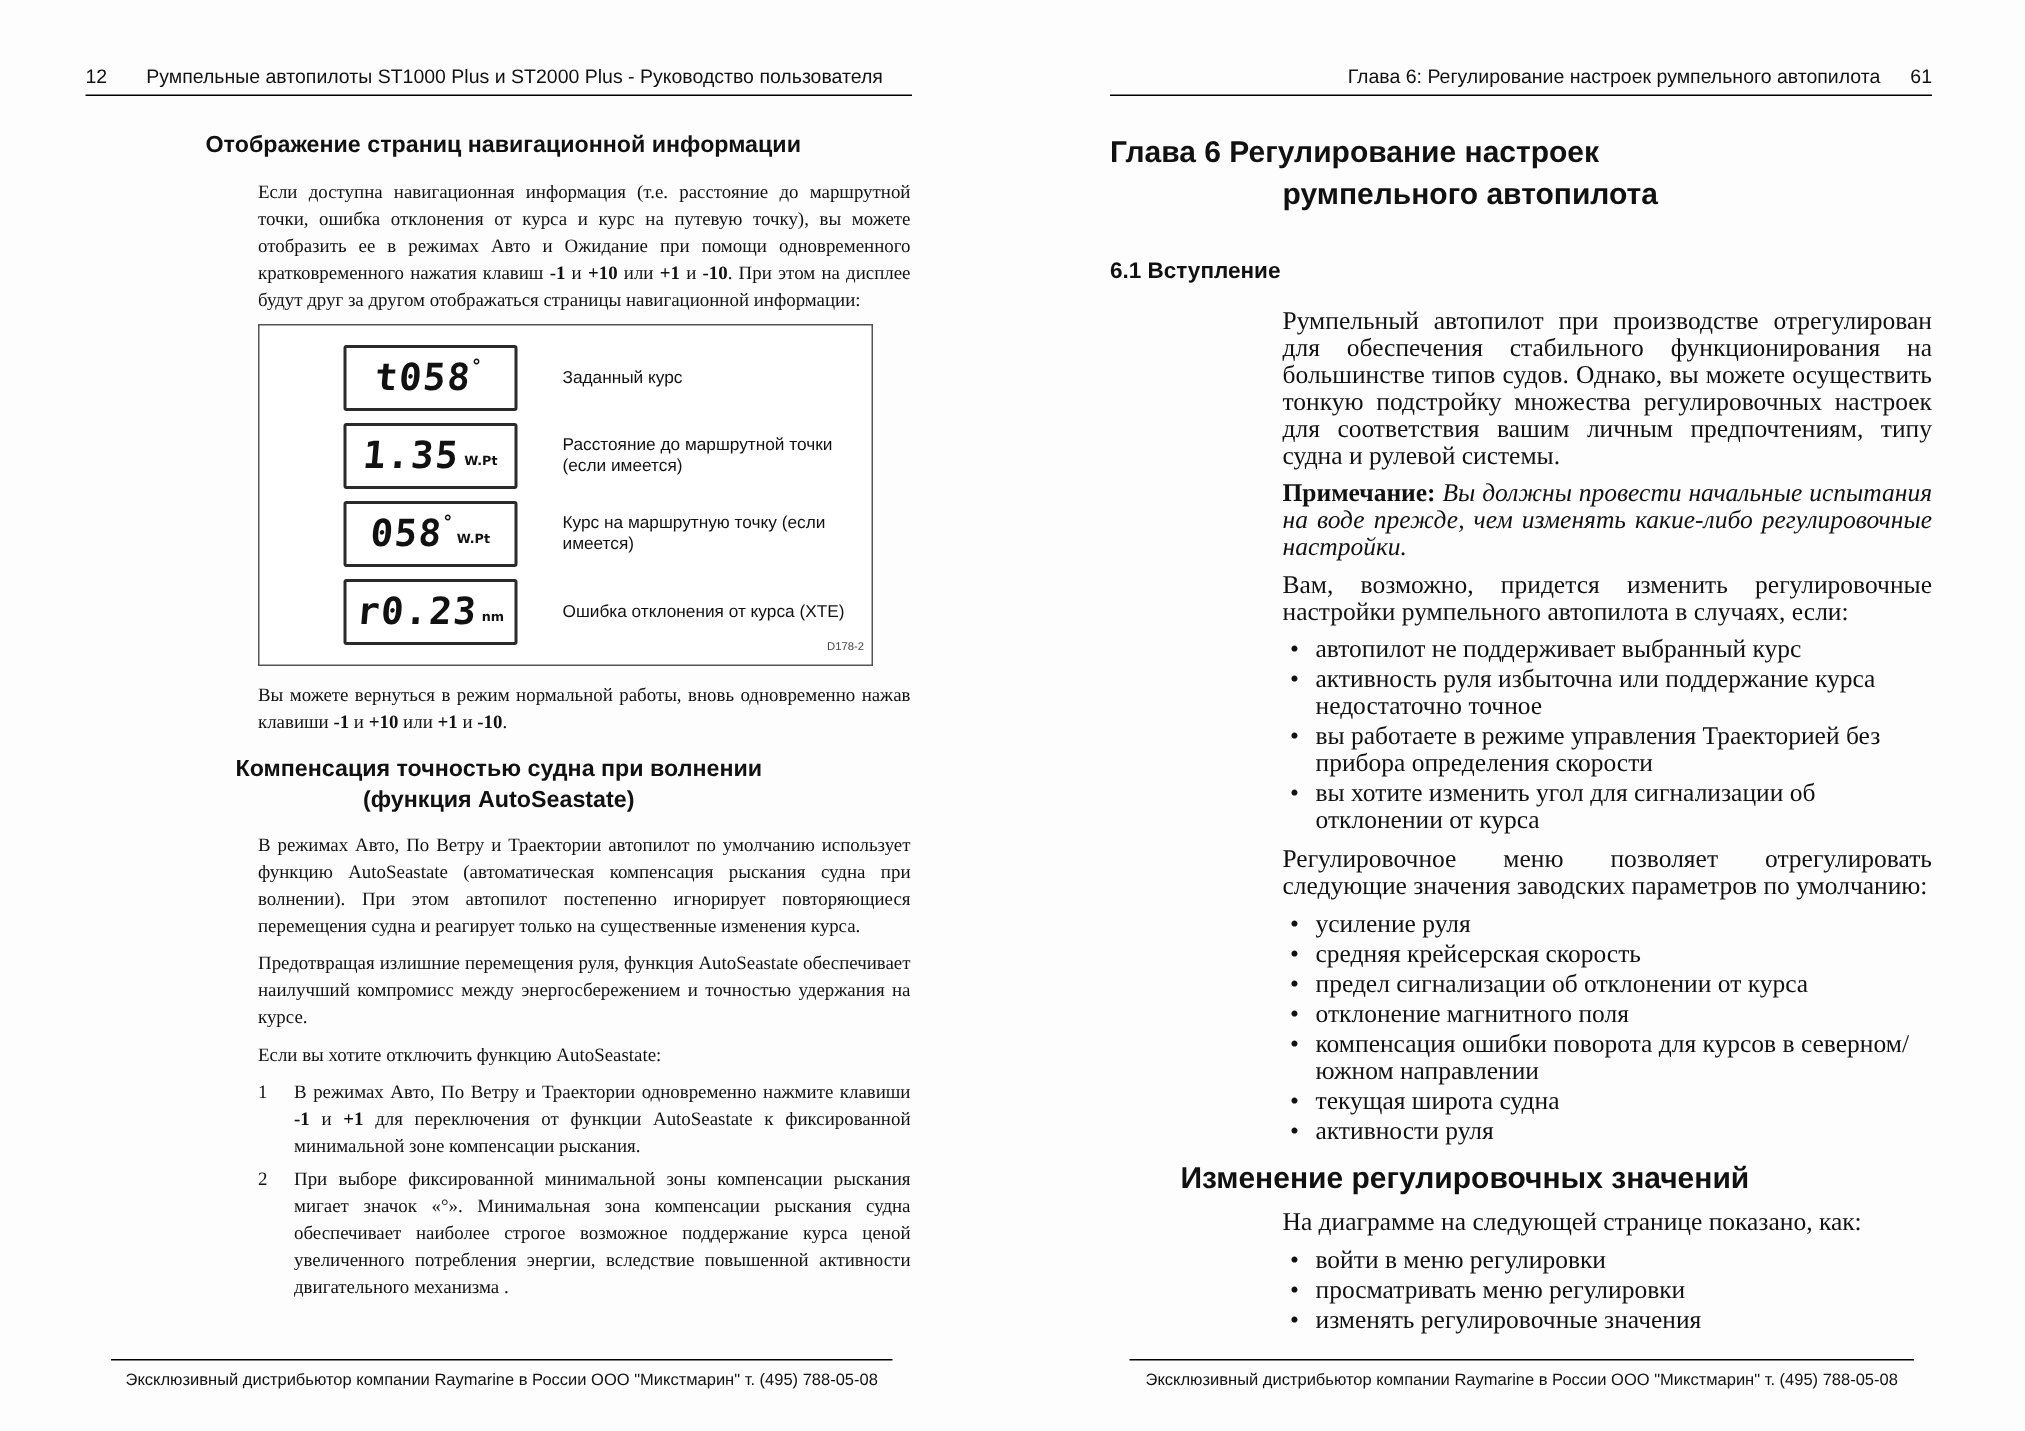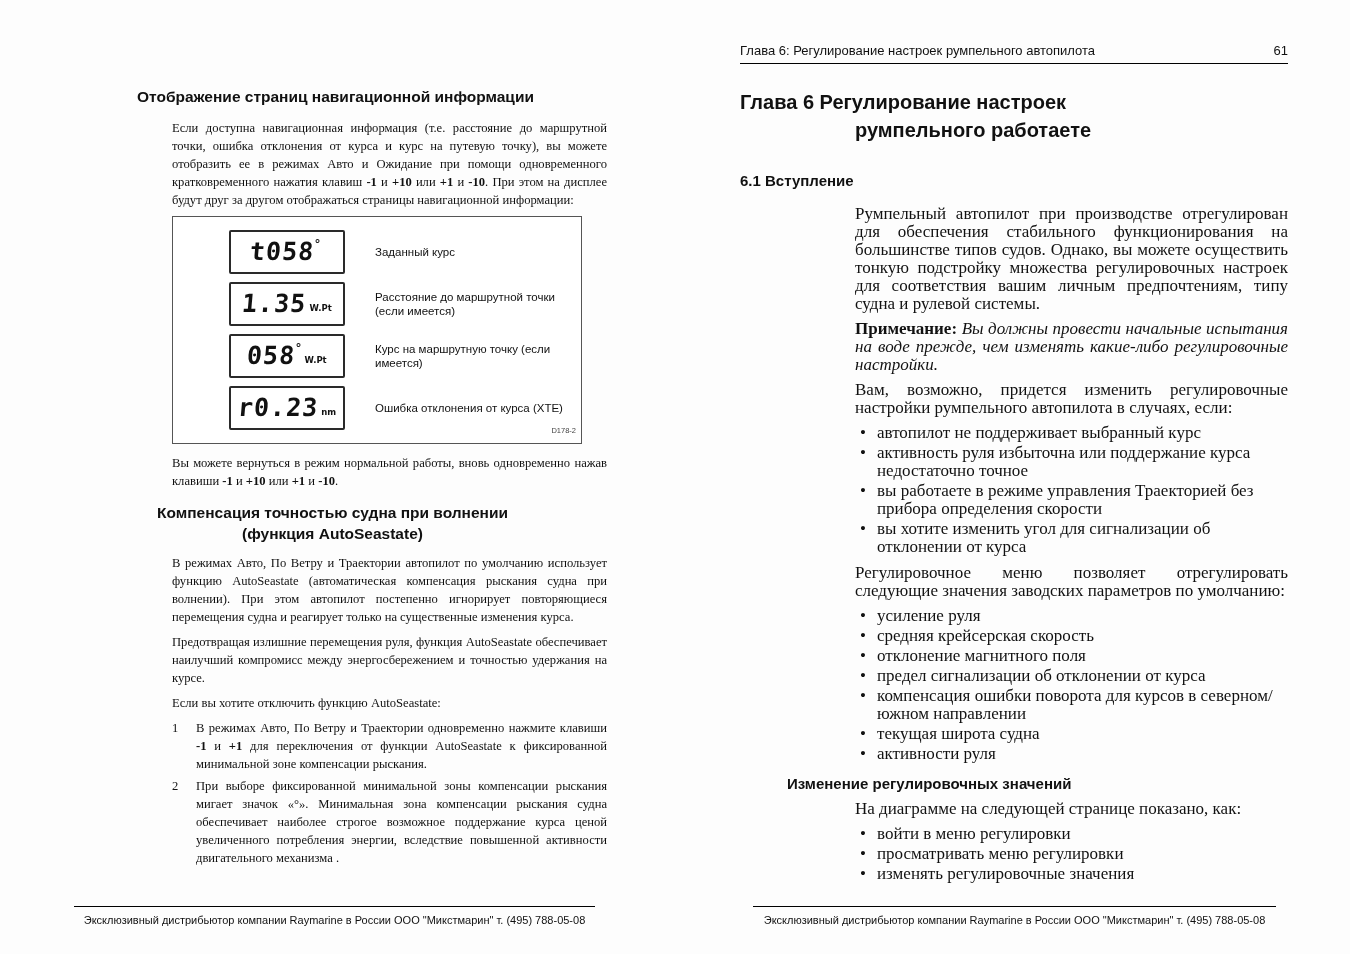--- a/index.html
+++ b/index.html
@@ -16,21 +16,21 @@
   .running-head {
     position: absolute; top: 40px; height: 24px;
     border-bottom: 1px solid #000;
     font-family: "Liberation Sans", sans-serif; font-size: 13px;
     display: flex; align-items: flex-end; padding-bottom: 5px;
   }
   .page-left  .running-head { left: 57px; right: 67px; }
   .page-right .running-head { left: 65px; right: 62px; }
   .rh-num { font-weight: normal; }
   .page-left .rh-num { margin-right: 26px; }
-  .page-right .rh-title { flex: 1; }
+  .page-right .rh-title { flex: 1; text-align: right; }
   .page-right .rh-num { margin-left: 20px; }
 
   
   .sec-h {
     font-family: "Liberation Sans", sans-serif; font-weight: bold;
     font-size: 15.5px; text-align: center; margin: 0; line-height: 21px;
   }
   .h1-left { margin: 86px 64px 12px 60px; }
   .h2-left { margin: 12px 44px 10px 34px; }
 
@@ -92,28 +92,32 @@
     margin: 16px 62px 0 180px;
     font-size: 17px; line-height: 18px;
   }
   .note-label { font-weight: bold; }
   .note-rest { font-style: italic; }
   .bullet { position: relative; padding-left: 22px; margin-bottom: 2px; }
   .bullet::before { content: "\2022"; position: absolute; left: 5px; top: 0; }
   .bullet-group { margin-bottom: 8px; }
   .sec-h2-r {
     font-family: "Liberation Sans", sans-serif; font-weight: bold;
-    font-size: 15px; margin: 12px 0 2px 112px;
+    font-size: 20px; margin: 12px 0 2px 112px;
   }
 </style>
 </head>
 <body>
 
 <div class="page page-left">
 
+  <div class="running-head">
+    <span class="rh-num">12</span>
+    <span class="rh-title">Румпельные автопилоты ST1000 Plus и ST2000 Plus - Руководство пользователя</span>
+  </div>
 
   <h1 class="sec-h h1-left">Отображение страниц навигационной информации</h1>
 
   <div class="body-col">
     <p><span>Если доступна навигационная информация (т.е. расстояние до маршрутной точки, ошибка отклонения от курса и курс на путевую точку), вы можете отобразить ее в режимах Авто и Ожидание при помощи одновременного кратковременного нажатия клавиш </span><b>-1</b><span> и </span><b>+10</b><span> или </span><b>+1</b><span> и </span><b>-10</b><span>. При этом на дисплее будут друг за другом отображаться страницы навигационной информации:</span></p>
 
     <div class="figure">
       <div class="fig-row fig-row-1">
         <div class="lcd">
           <span class="lcd-main">t058</span>
@@ -177,21 +181,21 @@
 
 <div class="page page-right">
 
   <div class="running-head">
     <span class="rh-title">Глава 6: Регулирование настроек румпельного автопилота</span>
     <span class="rh-num">61</span>
   </div>
 
   <div class="chapter-title">
     <div class="line1">Глава 6 Регулирование настроек</div>
-    <div class="line2">румпельного работаете</div>
+    <div class="line2">румпельного автопилота</div>
   </div>
 
   <div class="h61">6.1 Вступление</div>
 
   <div class="rbody">
     <p>Румпельный автопилот при производстве отрегулирован для обеспечения стабильного функционирования на большинстве типов судов. Однако, вы можете осуществить тонкую подстройку множества регулировочных настроек для соответствия вашим личным предпочтениям, типу судна и рулевой системы.</p>
     <p><b class="note-label">Примечание:</b><span class="note-rest"> Вы должны провести начальные испытания на воде прежде, чем изменять какие-либо регулировочные настройки.</span></p>
     <p>Вам, возможно, придется изменить регулировочные настройки румпельного автопилота в случаях, если:</p>
 
     <div class="bullet-group">
@@ -199,22 +203,22 @@
       <div class="bullet"><span>активность руля избыточна или поддержание курса недостаточно точное</span></div>
       <div class="bullet"><span>вы работаете в режиме управления Траекторией без прибора определения скорости</span></div>
       <div class="bullet"><span>вы хотите изменить угол для сигнализации об отклонении от курса</span></div>
     </div>
 
     <p>Регулировочное меню позволяет отрегулировать следующие значения заводских параметров по умолчанию:</p>
 
     <div class="bullet-group">
       <div class="bullet"><span>усиление руля</span></div>
       <div class="bullet"><span>средняя крейсерская скорость</span></div>
+      <div class="bullet"><span>предел сигнализации об отклонении от курса</span></div>
       <div class="bullet"><span>отклонение магнитного поля</span></div>
-      <div class="bullet"><span>предел сигнализации об отклонении от курса</span></div>
       <div class="bullet"><span>компенсация ошибки поворота для курсов в северном/южном направлении</span></div>
       <div class="bullet"><span>текущая широта судна</span></div>
       <div class="bullet"><span>активности руля</span></div>
     </div>
   </div>
 
   <div class="sec-h2-r">Изменение регулировочных значений</div>
 
   <div class="rbody" style="margin-top:8px">
     <p>На диаграмме на следующей странице показано, как:</p>

